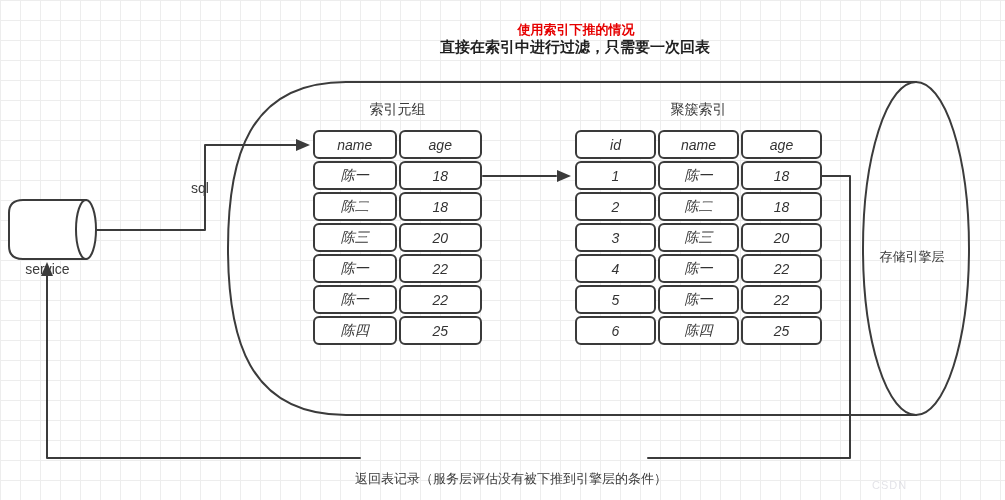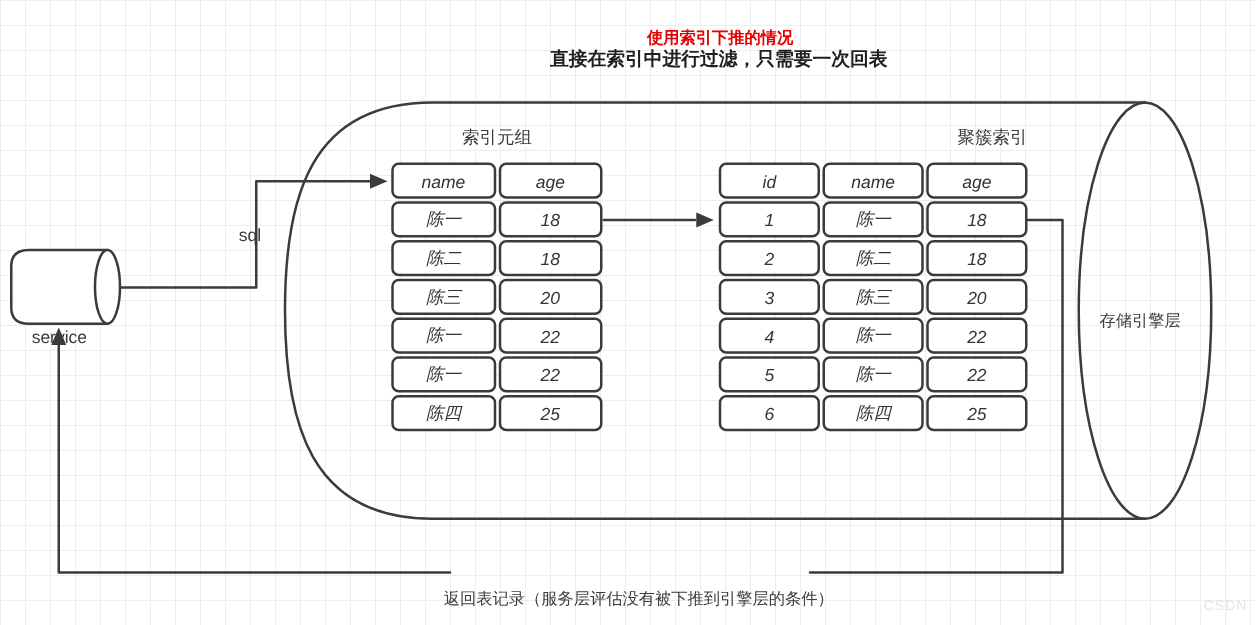--- a/index.html
+++ b/index.html
@@ -72,21 +72,21 @@
     white-space: nowrap;
   }
   .engine-label {
     left: 862px; top: 248px; width: 100px;
     font-size: 13px;
     font-family: Liberation Mono, monospace;
   }
   .watermark {
     left: 872px; top: 479px; width: 126px;
     font-size: 11px;
-    text-align: right;
+    text-align: left;
     color: rgba(185, 185, 198, 0.4);
     letter-spacing: 1px;
   }
 </style>
 </head>
 <body>
 
 <div class="canvas">
 
   <svg class="layer" viewBox="0 0 1005 500" xmlns="http://www.w3.org/2000/svg">
@@ -132,21 +132,21 @@
       <div class="cell">陈三</div>
       <div class="cell">20</div>
       <div class="cell">陈一</div>
       <div class="cell">22</div>
       <div class="cell">陈一</div>
       <div class="cell">22</div>
       <div class="cell">陈四</div>
       <div class="cell">25</div>
     </div>
 
-  <div class="abs table-title" style="left:575px; top:101px; width:247px;text-align:right;">聚簇索引</div>
+  <div class="abs table-title" style="left:575px; top:101px; width:247px;">聚簇索引</div>
   <div class="dtable" style="left: 575px; top: 130px; width: 247px; grid-template-columns: repeat(3, 1fr);">
       <div class="cell">id</div>
       <div class="cell">name</div>
       <div class="cell">age</div>
       <div class="cell">1</div>
       <div class="cell">陈一</div>
       <div class="cell">18</div>
       <div class="cell">2</div>
       <div class="cell">陈二</div>
       <div class="cell">18</div>

